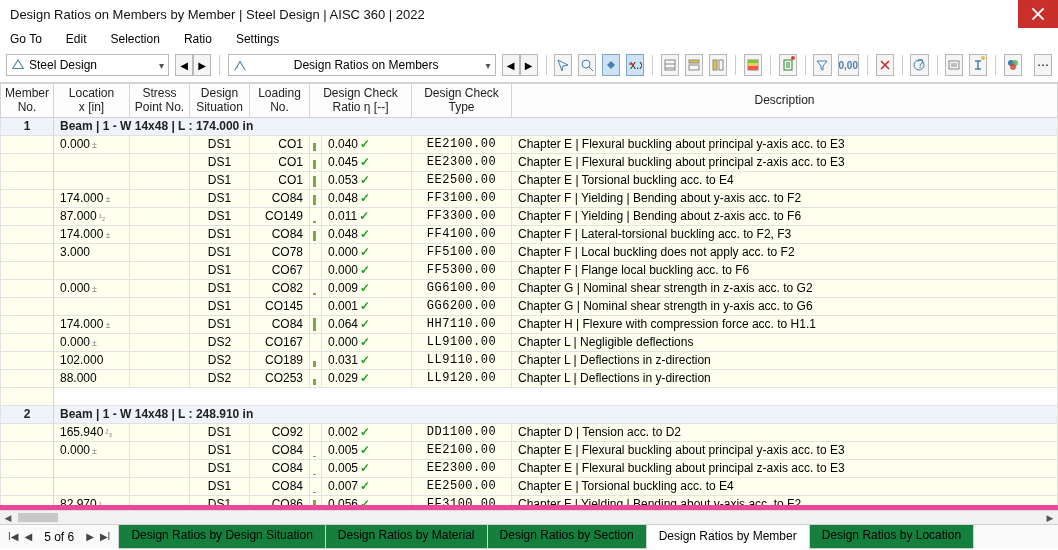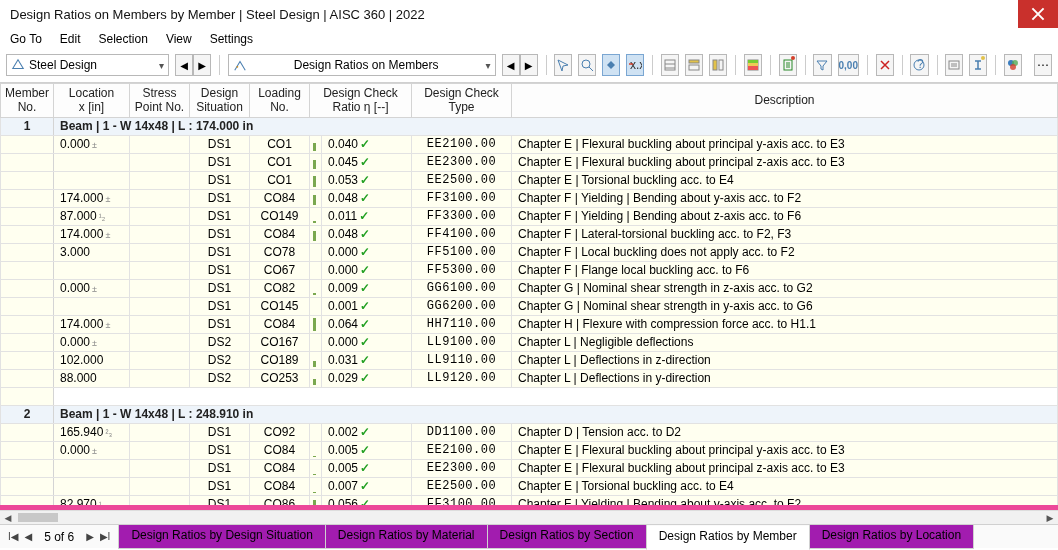--- a/index.html
+++ b/index.html
@@ -4,21 +4,21 @@
 <style>
 * { margin: 0; padding: 0; box-sizing: border-box; font-family: "Segoe UI", Tahoma, sans-serif; font-size: 12px; }
 html, body { width: 1058px; height: 550px; overflow: hidden; background: #fff; }
 
 
 .titlebar { display: flex; align-items: center; height: 28px; padding: 0 0 0 10px; background: #fff; }
 .titlebar .title { flex: 1; font-size: 13px; color: #111; }
 .titlebar .closebtn { width: 40px; height: 28px; background: #c9302c; color: #fff; display: flex; align-items: center; justify-content: center; font-size: 14px; cursor: pointer; }
 
 
-.menubar { display: flex; gap: 18px; padding: 4px 10px 6px; }
+.menubar { display: flex; gap: 24px; padding: 4px 10px 6px; }
 .menubar span { cursor: pointer; color: #000; }
 
 
 .toolbar { display: flex; align-items: center; gap: 6px; padding: 2px 6px 6px; border-bottom: 1px solid #d0d0d0; }
 .combo { display: flex; align-items: center; height: 22px; border: 1px solid #b8b8b8; background: #fff; padding: 0 4px; gap: 4px; }
 .combo.navset { width: 220px; }
 .combo.viewset { width: 270px; gap: 47px; }
 .combo .lbl { flex: 1; white-space: nowrap; overflow: hidden; }
 .combo .chev { color: #555; font-size: 10px; }
 .navarrows { display: flex; }
@@ -34,36 +34,36 @@
 .grid { border-collapse: collapse; width: 100%; }
 .grid th { background: #fdfdfd; border: 1px solid #d4d4d4; font-weight: 400; color: #222; padding: 2px 4px; line-height: 1.2; height: 32px; position: sticky; top: 0; }
 .grid th div { white-space: nowrap; }
 .grid td { border: 1px solid #e2e2e2; padding: 1px 6px; height: 18px; white-space: nowrap; }
 .grid .grouprow td { background: #eef4fa; font-weight: 700; color: #222; }
 .grid .memcell { background: #eef4fa; text-align: center; font-weight: 400; vertical-align: top; border-right: 1px solid #d4d4d4; }
 .grid tbody tr:not(.grouprow) td { background: #fffff0; }
 .c-loc { text-align: left; width: 70px; }
 .c-sp  { width: 60px; }
 .c-ds  { text-align: center; width: 60px; }
-.c-ld  { text-align: center; width: 60px; }
+.c-ld  { text-align: right; width: 60px; }
 .c-rat { text-align: left; width: 90px; }
 .c-type{ text-align: center; width: 95px; font-family: "Courier New", monospace; letter-spacing: 0.5px; }
 .c-desc{ text-align: left; }
 .check { color: #22a022; font-weight: 700; margin-left: 2px; }
 .tick { color: #888; font-size: 9px; margin-left: 2px; }
 .barcell { position: relative; width: 12px; padding: 0 !important; }
 .bar { position: absolute; bottom: 2px; left: 3px; width: 3px; background: #7aa84f; }
 
 
 .bottom { display: flex; align-items: center; height: 24px; border-top: 1px solid #d0d0d0; background: #fafafa; }
 .bottom .nav { display: flex; align-items: center; gap: 2px; padding: 0 6px; }
 .bottom .nav span { cursor: pointer; font-size: 10px; color: #444; padding: 0 2px; }
 .bottom .nav .page { font-size: 12px; color: #000; padding: 0 8px; }
 .tabs { display: flex; height: 24px; }
-.tab { padding: 3px 12px; border: 1px solid #d0d0d0; border-top: none; background: #a21caf; cursor: pointer; white-space: nowrap; margin-right: -1px; }
+.tab { padding: 3px 12px; border: 1px solid #d0d0d0; border-top: none; background: #15803d; cursor: pointer; white-space: nowrap; margin-right: -1px; }
 .tab.active { background: #fff; font-weight: 400; border-bottom: 1px solid #fff; position: relative; top: 1px; }
 
 
 .hscroll { height: 14px; background: #f1f1f1; border-top: 1px solid #ddd; display: flex; }
 .hscroll .lbtn, .hscroll .rbtn { width: 16px; display: flex; align-items: center; justify-content: center; font-size: 9px; color: #555; }
 .hscroll .thumb { width: 40px; background: #c8c8c8; margin: 2px; }
 .hscroll .track { flex: 1; }
 .small-dot { position:absolute; top:1px; right:1px; width:4px; height:4px; border-radius:50%; }
 </style>
 </head>
@@ -75,21 +75,21 @@
     <svg class="ico-svg" viewBox="0 0 10 10">
         <path d="M1 1 L9 9 M9 1 L1 9" stroke="#fff" stroke-width="1.4"></path>
       </svg>
   </div>
 </div>
 
 <div class="menubar">
   <span>Go To</span>
   <span>Edit</span>
   <span>Selection</span>
-  <span>View</span>
+  <span>Ratio</span>
   <span>Settings</span>
 </div>
 
 <div class="toolbar">
   <div class="combo navset">
     <svg class="ico-svg" viewBox="0 0 16 16">
         <path d="M2 12 L8 2 L14 12 Z" fill="none" stroke="#4a7fb0" stroke-width="1.2"></path>
       </svg>
     <span class="lbl">Steel Design</span>
     <span class="chev">▾</span>

